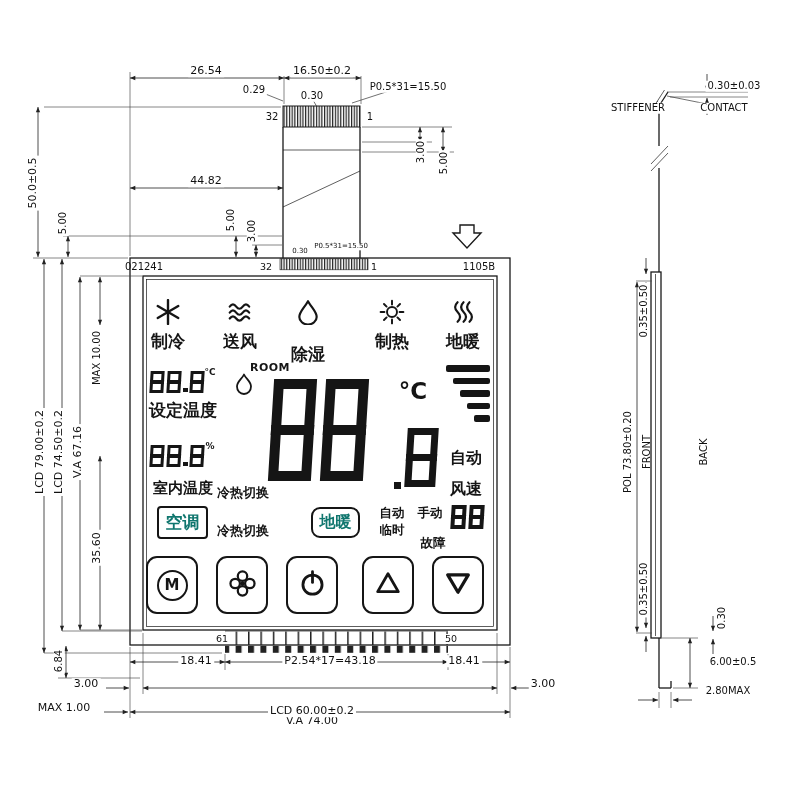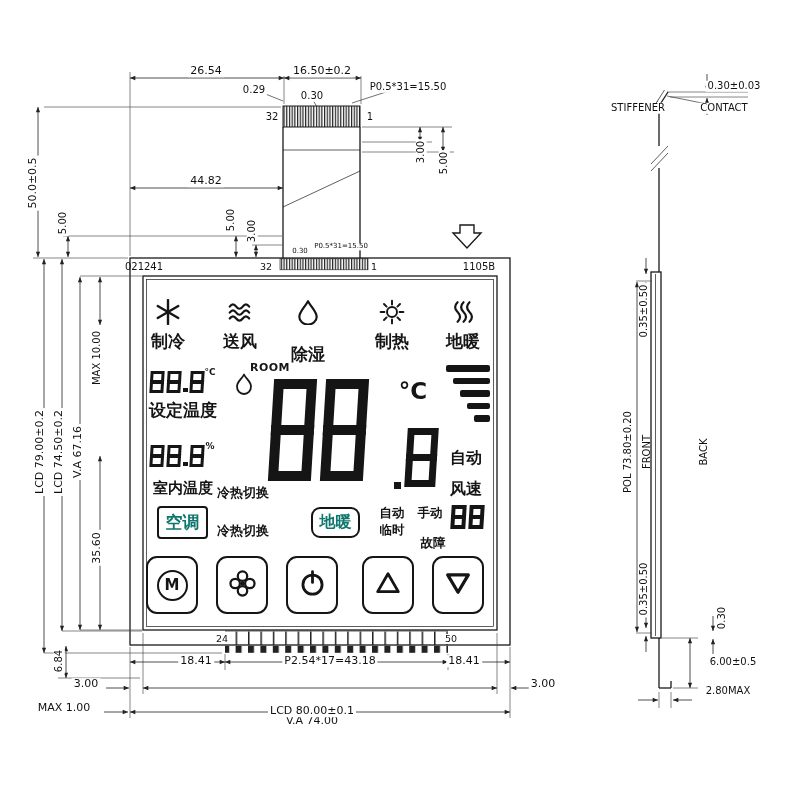--- a/index.html
+++ b/index.html
@@ -193,29 +193,29 @@
   <div class="lbl s9" style="left:374px;top:267px;background:transparent">1</div>
   <div class="lbl s10" style="left:479px;top:267px;background:transparent">1105B</div>
 
   <div class="lbl rot" style="left:40px;top:452px">LCD 79.00±0.2</div>
   <div class="lbl rot" style="left:59px;top:452px">LCD 74.50±0.2</div>
   <div class="lbl rot" style="left:78px;top:452px">V.A 67.16</div>
   <div class="lbl rot s10" style="left:97px;top:358px">MAX 10.00</div>
   <div class="lbl rot" style="left:97px;top:548px">35.60</div>
   <div class="lbl rot s10" style="left:59px;top:661px">6.84</div>
 
-  <div class="lbl s9" style="left:222px;top:639px">24</div>
+  <div class="lbl s9" style="left:222px;top:639px">61</div>
   <div class="lbl s9" style="left:451px;top:639px">50</div>
   <div class="lbl" style="left:196px;top:661px">18.41</div>
   <div class="lbl" style="left:330px;top:661px">P2.54*17=43.18</div>
   <div class="lbl" style="left:464px;top:661px">18.41</div>
   <div class="lbl" style="left:312px;top:721px">V.A 74.00</div>
   <div class="lbl" style="left:86px;top:684px">3.00</div>
   <div class="lbl" style="left:543px;top:684px">3.00</div>
-  <div class="lbl" style="left:312px;top:711px">LCD 80.00±0.1</div>
+  <div class="lbl" style="left:312px;top:711px">LCD 60.00±0.2</div>
   <div class="lbl" style="left:64px;top:708px">MAX  1.00</div>
 
   <div class="lbl s10" style="left:734px;top:86px">0.30±0.03</div>
   <div class="lbl s8" style="left:638px;top:108px">STIFFENER</div>
   <div class="lbl s8" style="left:724px;top:108px">CONTACT</div>
   <div class="lbl rot s10" style="left:644px;top:311px">0.35±0.50</div>
   <div class="lbl rot s10" style="left:628px;top:452px">POL 73.80±0.20</div>
   <div class="lbl rot s10" style="left:647px;top:452px;background:transparent">FRONT</div>
   <div class="lbl rot s10" style="left:704px;top:452px;background:transparent">BACK</div>
   <div class="lbl rot s10" style="left:644px;top:589px">0.35±0.50</div>

